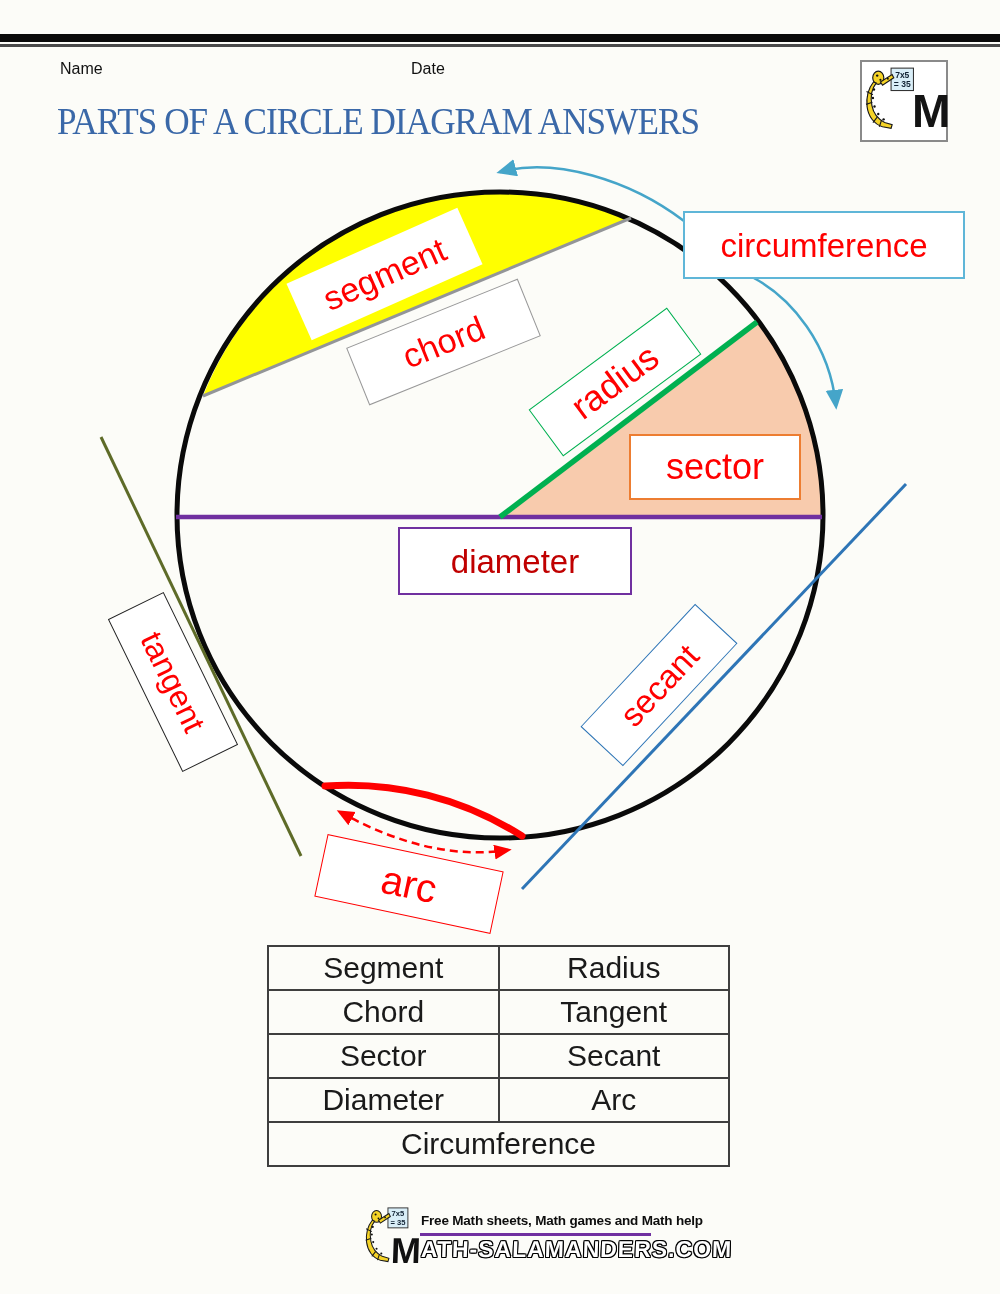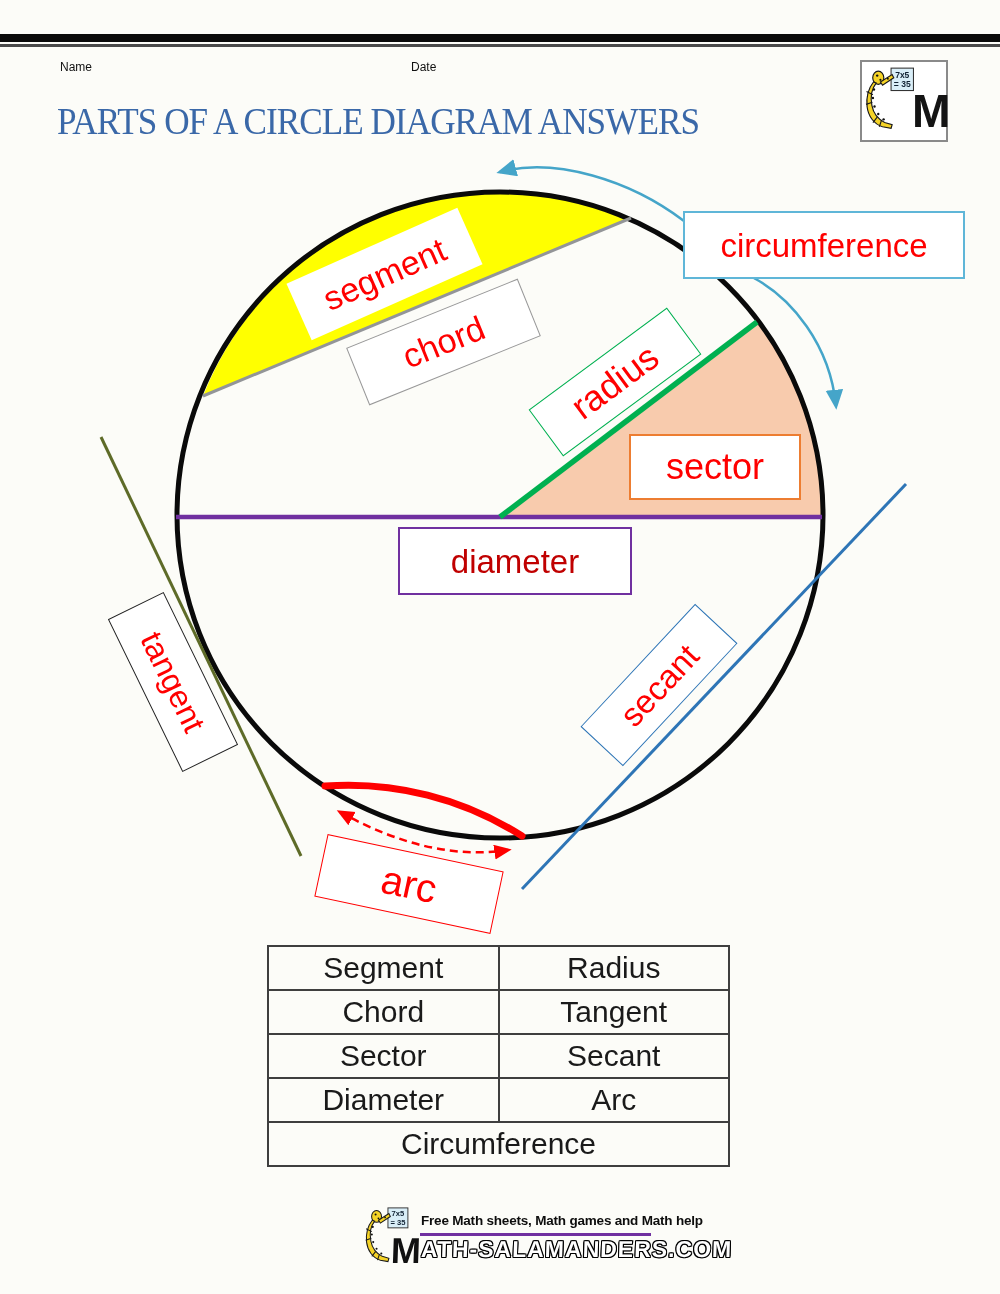--- a/index.html
+++ b/index.html
@@ -3,21 +3,21 @@
 <meta charset="utf-8">
 <style>
   html,body{margin:0;padding:0;background:#e9e9e9;}
   #page{
     position:relative;width:1000px;height:1294px;margin:0 auto;
     background:#FCFCF8;overflow:hidden;
     font-family:"Liberation Sans",sans-serif;
   }
   .bar1{position:absolute;left:0;top:34px;width:1000px;height:8px;background:#0a0a0a;}
   .bar2{position:absolute;left:0;top:44px;width:1000px;height:3px;background:#4a4a4a;}
-  .hdr-label{position:absolute;top:60px;font-size:12px;color:#111;}
+  .hdr-label{position:absolute;top:60px;font-size:16px;color:#111;}
   #name-label{left:60px;}
   #date-label{left:411px;text-align:right;}
   #title{
     position:absolute;left:57px;top:100px;width:700px;
     font-family:"Liberation Serif",serif;font-size:37px;color:#3A68A8;
     letter-spacing:-1px;transform:scaleX(.95);transform-origin:left top;white-space:nowrap;
   }
   #corner-logo{position:absolute;left:860px;top:60px;width:84px;height:78px;
     background:#fff;border:2px solid #8a8a8a;}
   svg{display:block;}

